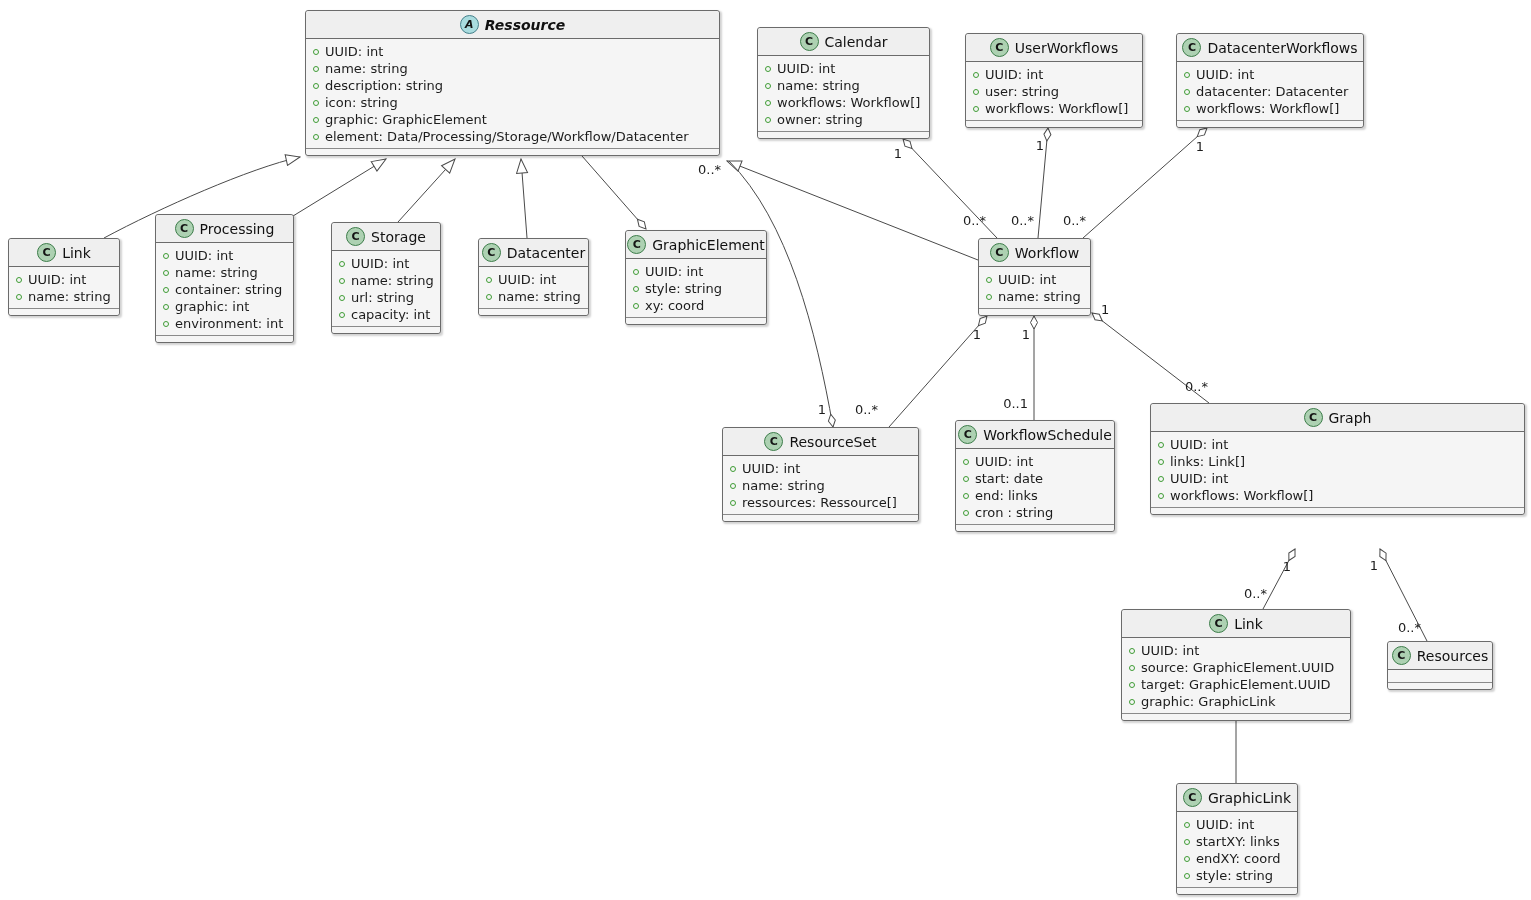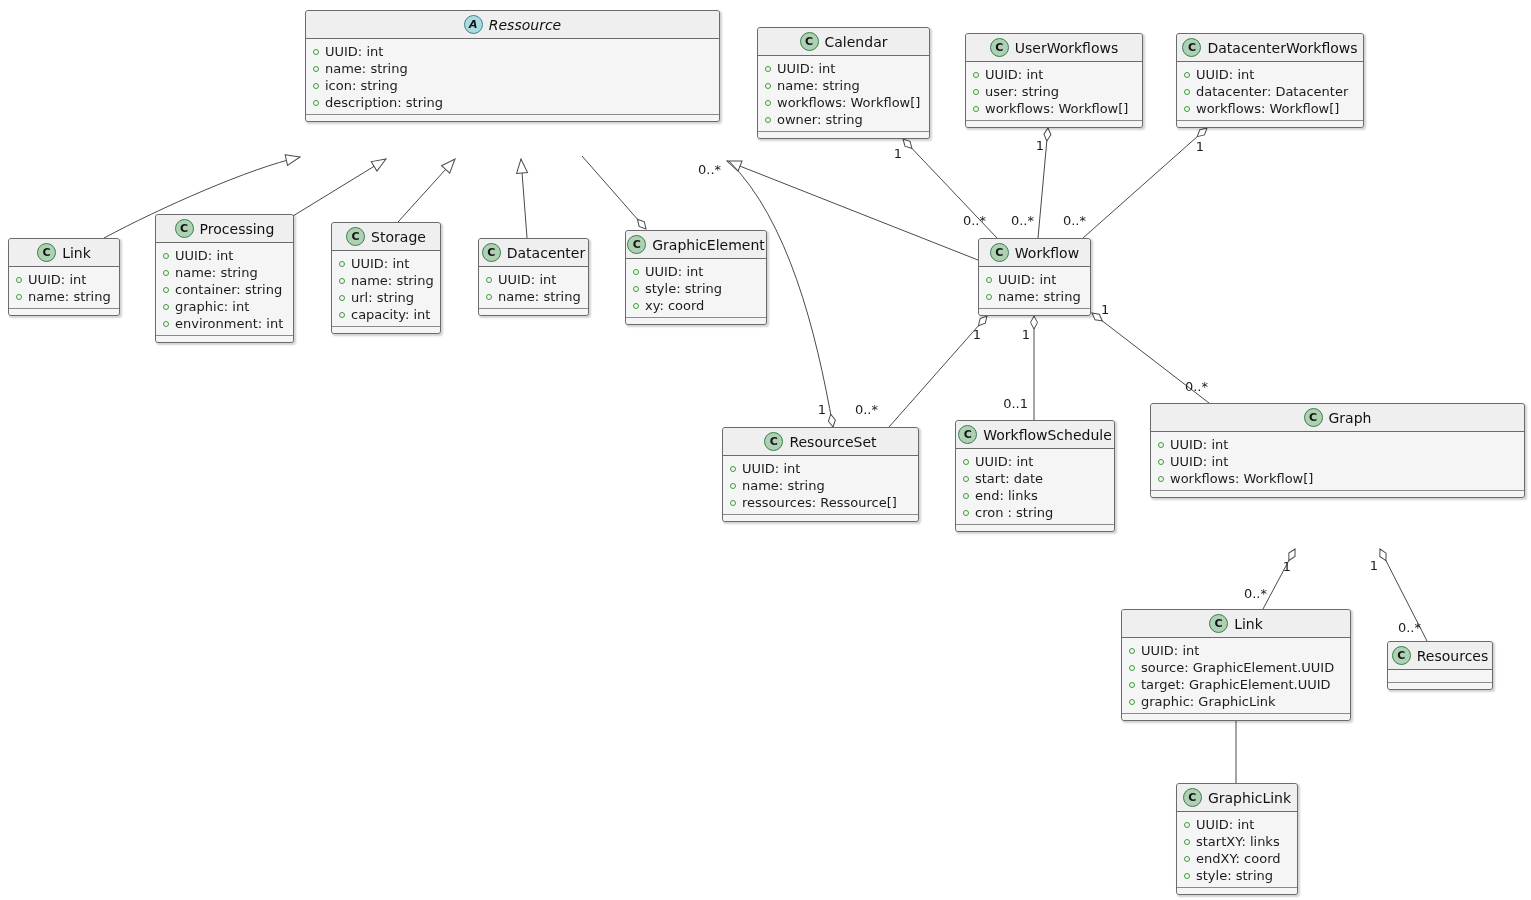--- a/index.html
+++ b/index.html
@@ -14,21 +14,21 @@
     z-index:2;
     box-sizing:border-box;
   }
   .uml-title{
     display:flex;align-items:center;justify-content:center;gap:6px;
     height:27px;border-bottom:1px solid #6b6b6b;
     font-size:14px;color:#111;background:#efefef;
     border-radius:3px 3px 0 0;
     white-space:nowrap;
   }
-  .uml-class.abstract .cname{font-style:italic;}
+  .uml-class.abstract .cname{font-style:italic;font-weight:bold;}
   .spot{
     width:17px;height:17px;border-radius:50%;
     background:#ADD1B2;border:1px solid #3d7d4a;
     display:flex;align-items:center;justify-content:center;
     font-size:11px;font-weight:bold;color:#141414;flex:0 0 auto;
     line-height:1;
   }
   .spot-a{background:#A9DCDF;border-color:#44808a;font-style:italic;}
   .uml-attrs{padding:4px 0 3px 0;border-bottom:1px solid #8a8a8a;min-height:5px;background:#f5f5f5;}
   .uml-attr{
@@ -107,25 +107,33 @@
         <div class="uml-attr">
           <span class="dot"></span>
           <span>UUID: int</span>
         </div>
         <div class="uml-attr">
           <span class="dot"></span>
           <span>name: string</span>
         </div>
         <div class="uml-attr">
           <span class="dot"></span>
+          <span>description: string</span>
+        </div>
+        <div class="uml-attr">
+          <span class="dot"></span>
           <span>icon: string</span>
         </div>
         <div class="uml-attr">
           <span class="dot"></span>
-          <span>description: string</span>
+          <span>graphic: GraphicElement</span>
+        </div>
+        <div class="uml-attr">
+          <span class="dot"></span>
+          <span>element: Data/Processing/Storage/Workflow/Datacenter</span>
         </div>
       </div>
       <div class="uml-methods"></div>
     </div>
     <div class="uml-class" style="left: 757px; top: 27px; width: 173px;">
       <div class="uml-title">
         <span class="spot">C</span>
         <span class="cname">Calendar</span>
       </div>
       <div class="uml-attrs">
@@ -367,20 +375,24 @@
         <span class="spot">C</span>
         <span class="cname">Graph</span>
       </div>
       <div class="uml-attrs">
         <div class="uml-attr">
           <span class="dot"></span>
           <span>UUID: int</span>
         </div>
         <div class="uml-attr">
           <span class="dot"></span>
+          <span>links: Link[]</span>
+        </div>
+        <div class="uml-attr">
+          <span class="dot"></span>
           <span>UUID: int</span>
         </div>
         <div class="uml-attr">
           <span class="dot"></span>
           <span>workflows: Workflow[]</span>
         </div>
       </div>
       <div class="uml-methods"></div>
     </div>
     <div class="uml-class" style="left: 1121px; top: 609px; width: 230px;">

